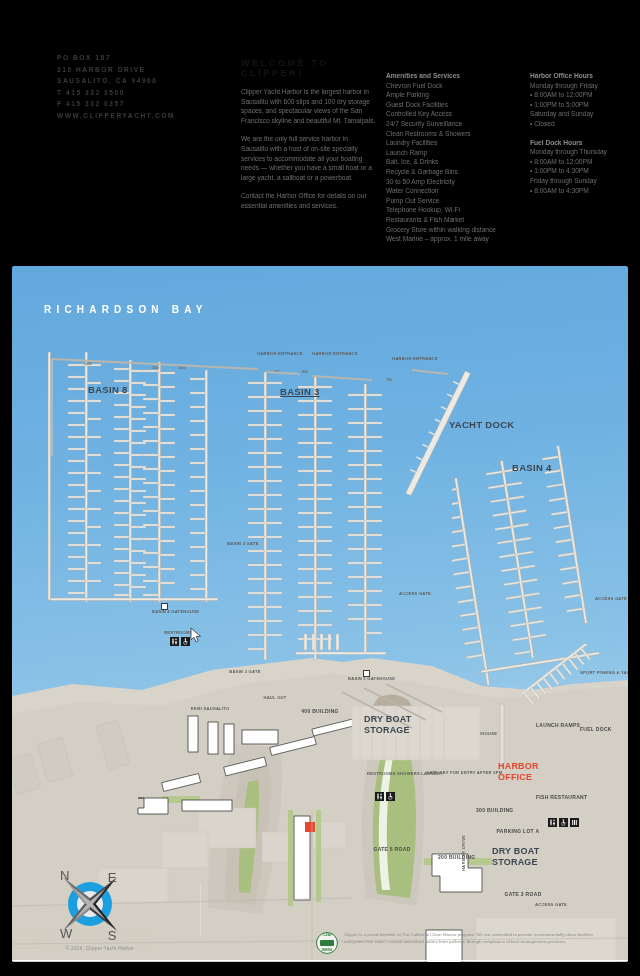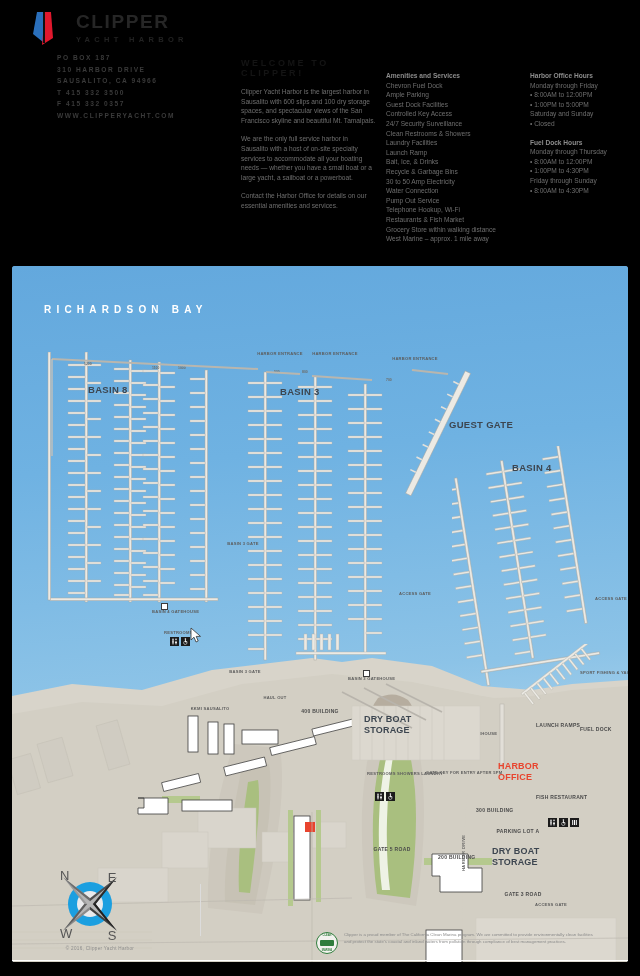--- a/index.html
+++ b/index.html
@@ -79,31 +79,20 @@
   .divider{position:absolute;background:#d5d5d5;}
   .cursor{position:absolute;width:13px;height:16px;}
 </style>
 </head>
 <body>
 
 <div class="page">
 
   <div class="header">
 
-    <div class="logo">
-      <svg class="logo-mark" viewBox="0 0 42 38">
-        <polygon points="13,0 19,0 19,30 9,22" fill="#2a6fbb"></polygon>
-        <polygon points="21,0 27,0 29,26 18,33" fill="#e0182d"></polygon>
-        <polygon points="19,0 21,0 21,31 19,31" fill="#111"></polygon>
-      </svg>
-      <div class="logo-text">
-        <div class="logo-name">CLIPPER</div>
-        <div class="logo-sub">YACHT HARBOR</div>
-      </div>
-    </div>
 
     <div class="addr">
       <div>PO BOX 187</div>
       <div>310 HARBOR DRIVE</div>
       <div>SAUSALITO, CA 94966</div>
       <div>T 415 332 3500</div>
       <div>F 415 332 0357</div>
       <div>WWW.CLIPPERYACHT.COM</div>
     </div>
 
@@ -491,38 +480,38 @@
           <rect x="58" y="268" width="3" height="16"></rect>
             <rect x="66" y="268" width="3" height="16"></rect>
           <rect x="74" y="268" width="3" height="16"></rect>
             <rect x="82" y="268" width="3" height="16"></rect>
           <rect x="90" y="268" width="3" height="16"></rect>
         </g>
         <rect x="50" y="286" width="90" height="2.4"></rect>
       </g>
     </svg>
 
-    <div class="basin-label" style="left:268px;top:120px;">BASIN 3</div>
+    <div class="basin-label" style="left:268px;top:120px;text-decoration:underline;">BASIN 3</div>
 
     <svg style="position:absolute;left:392px;top:100px;" width="70" height="140" viewBox="0 0 70 140">
       <g transform="rotate(26 35 70)">
         <rect x="30" y="0" width="6" height="136" fill="#eceae4" stroke="#a9a69e" stroke-width=".5"></rect>
         <g fill="#e4e1da">
           <rect x="24" y="14" width="6" height="1.6"></rect>
             <rect x="24" y="28" width="6" height="1.6"></rect>
           <rect x="24" y="42" width="6" height="1.6"></rect>
             <rect x="24" y="56" width="6" height="1.6"></rect>
           <rect x="24" y="70" width="6" height="1.6"></rect>
             <rect x="24" y="84" width="6" height="1.6"></rect>
           <rect x="24" y="98" width="6" height="1.6"></rect>
             <rect x="24" y="112" width="6" height="1.6"></rect>
         </g>
       </g>
     </svg>
-    <div class="basin-label" style="left:437px;top:153px;">GUEST GATE</div>
+    <div class="basin-label" style="left:437px;top:153px;">YACHT DOCK</div>
 
     <svg style="position:absolute;left:0;top:0;" width="616" height="696">
       <g stroke="#b9b6ae" stroke-width="2" fill="none">
         <line x1="40" y1="93" x2="246" y2="103"></line>
         <line x1="254" y1="106" x2="288" y2="108"></line>
         <line x1="300" y1="110" x2="360" y2="114"></line>
         <line x1="400" y1="104" x2="436" y2="108"></line>
       </g>
       <g stroke="#c4c1b9" stroke-width="1.4" fill="none">
         <line x1="40" y1="93" x2="40" y2="190"></line>

